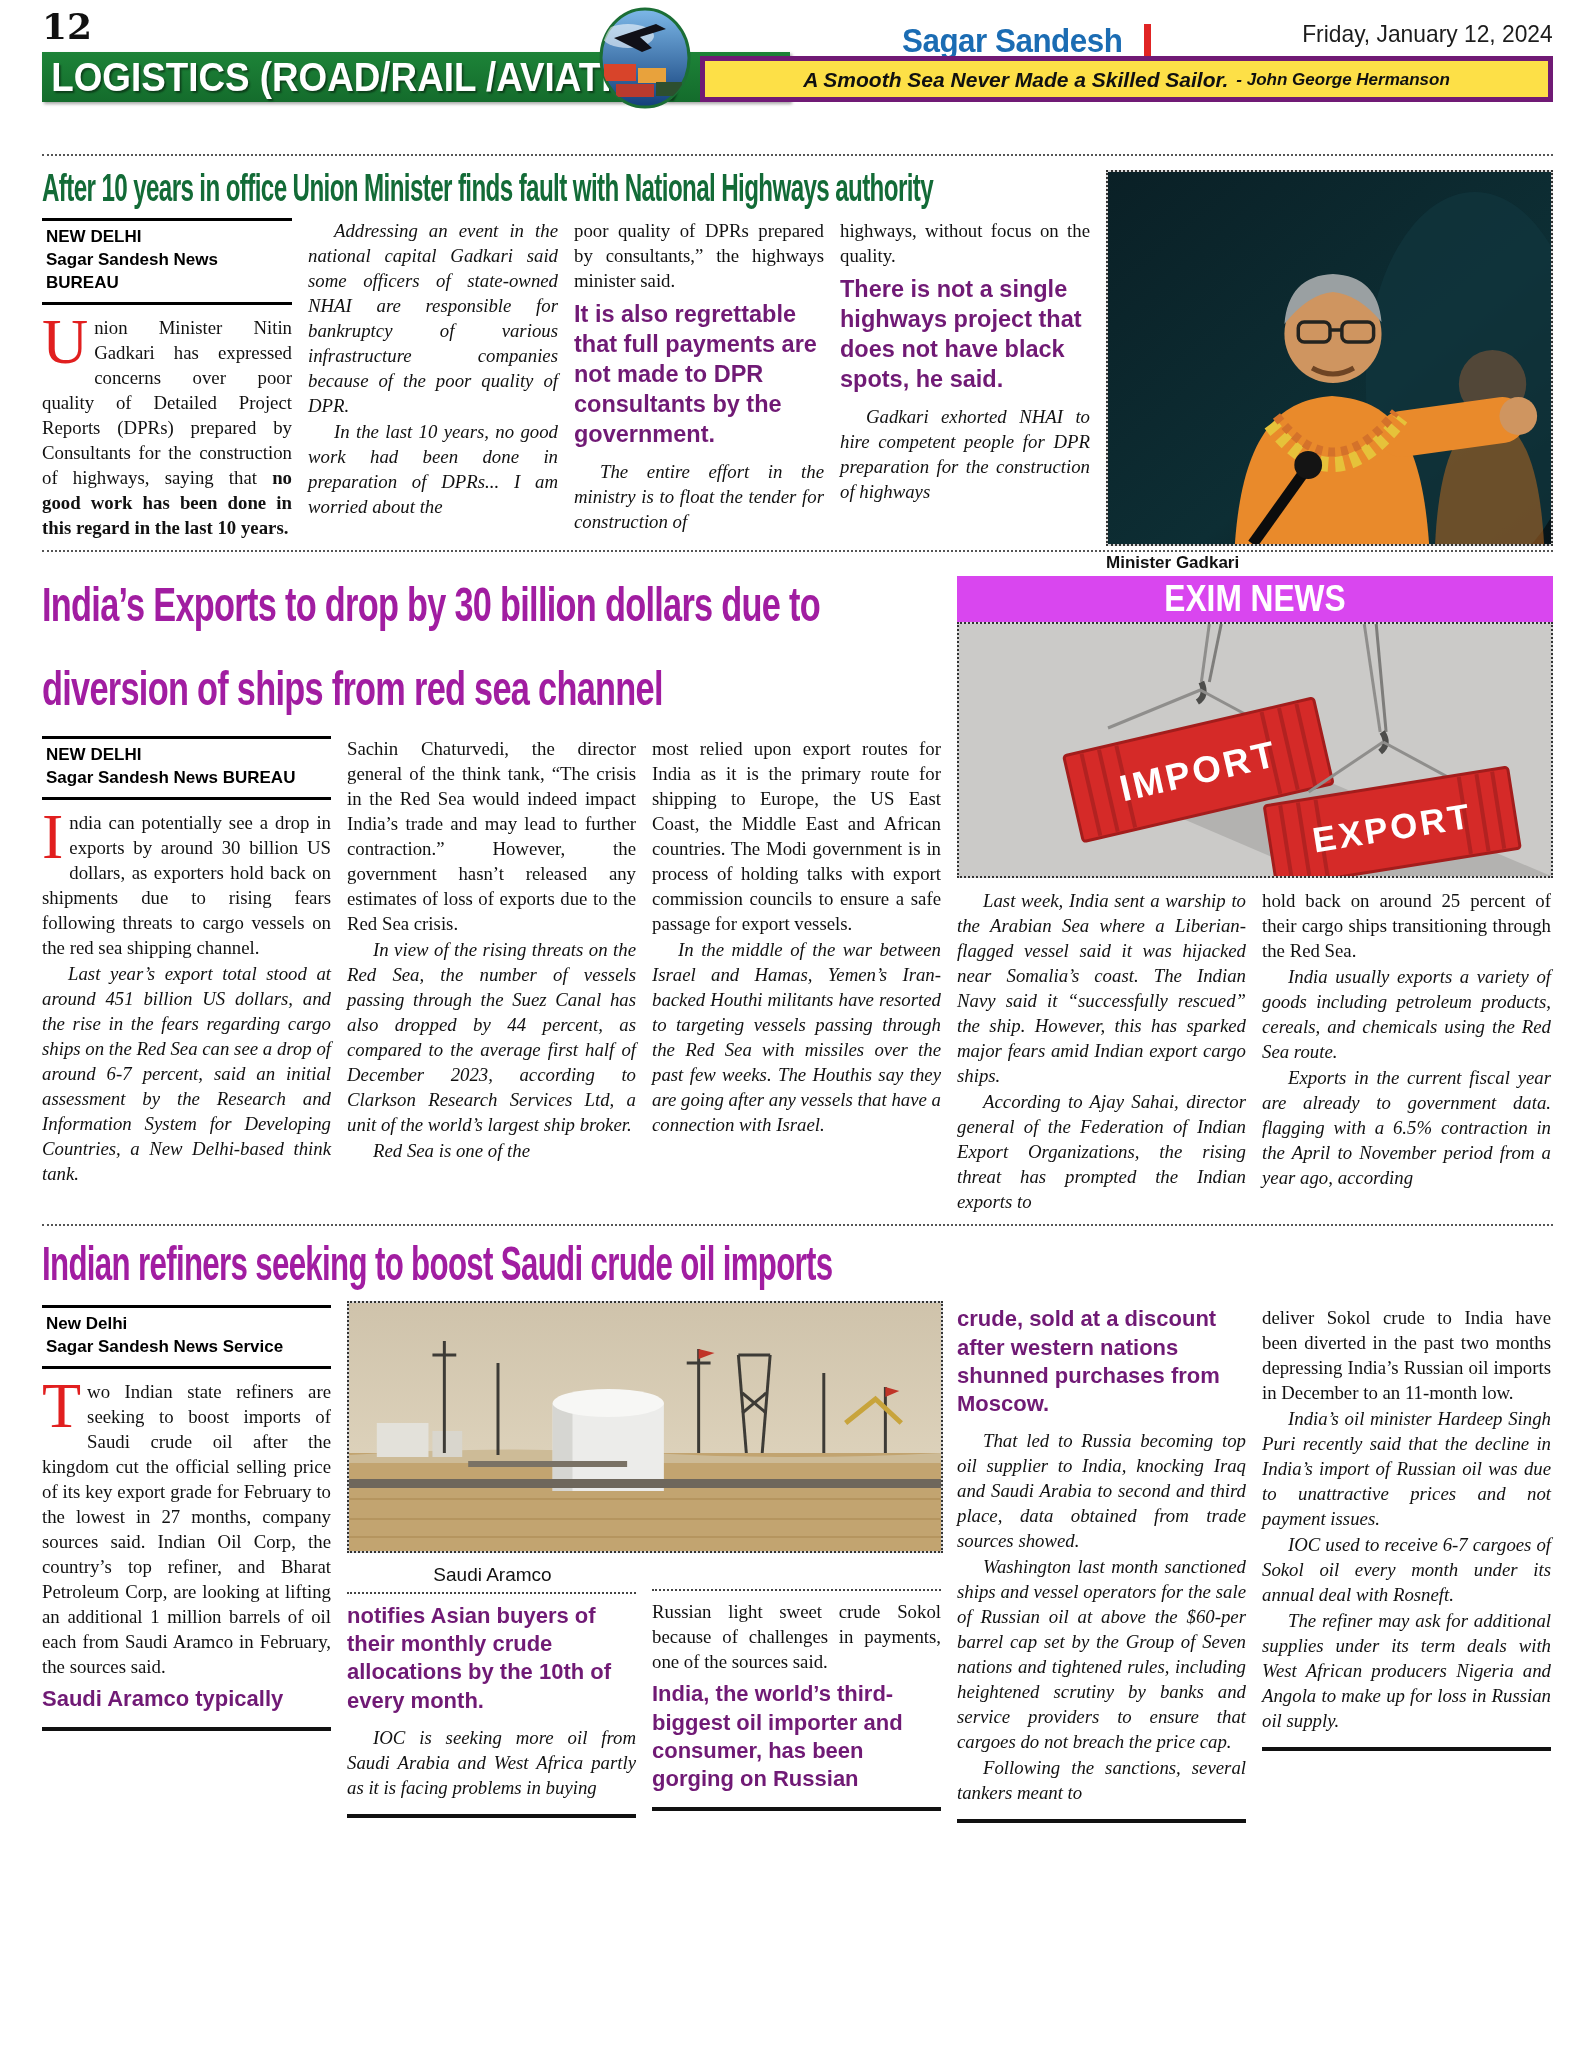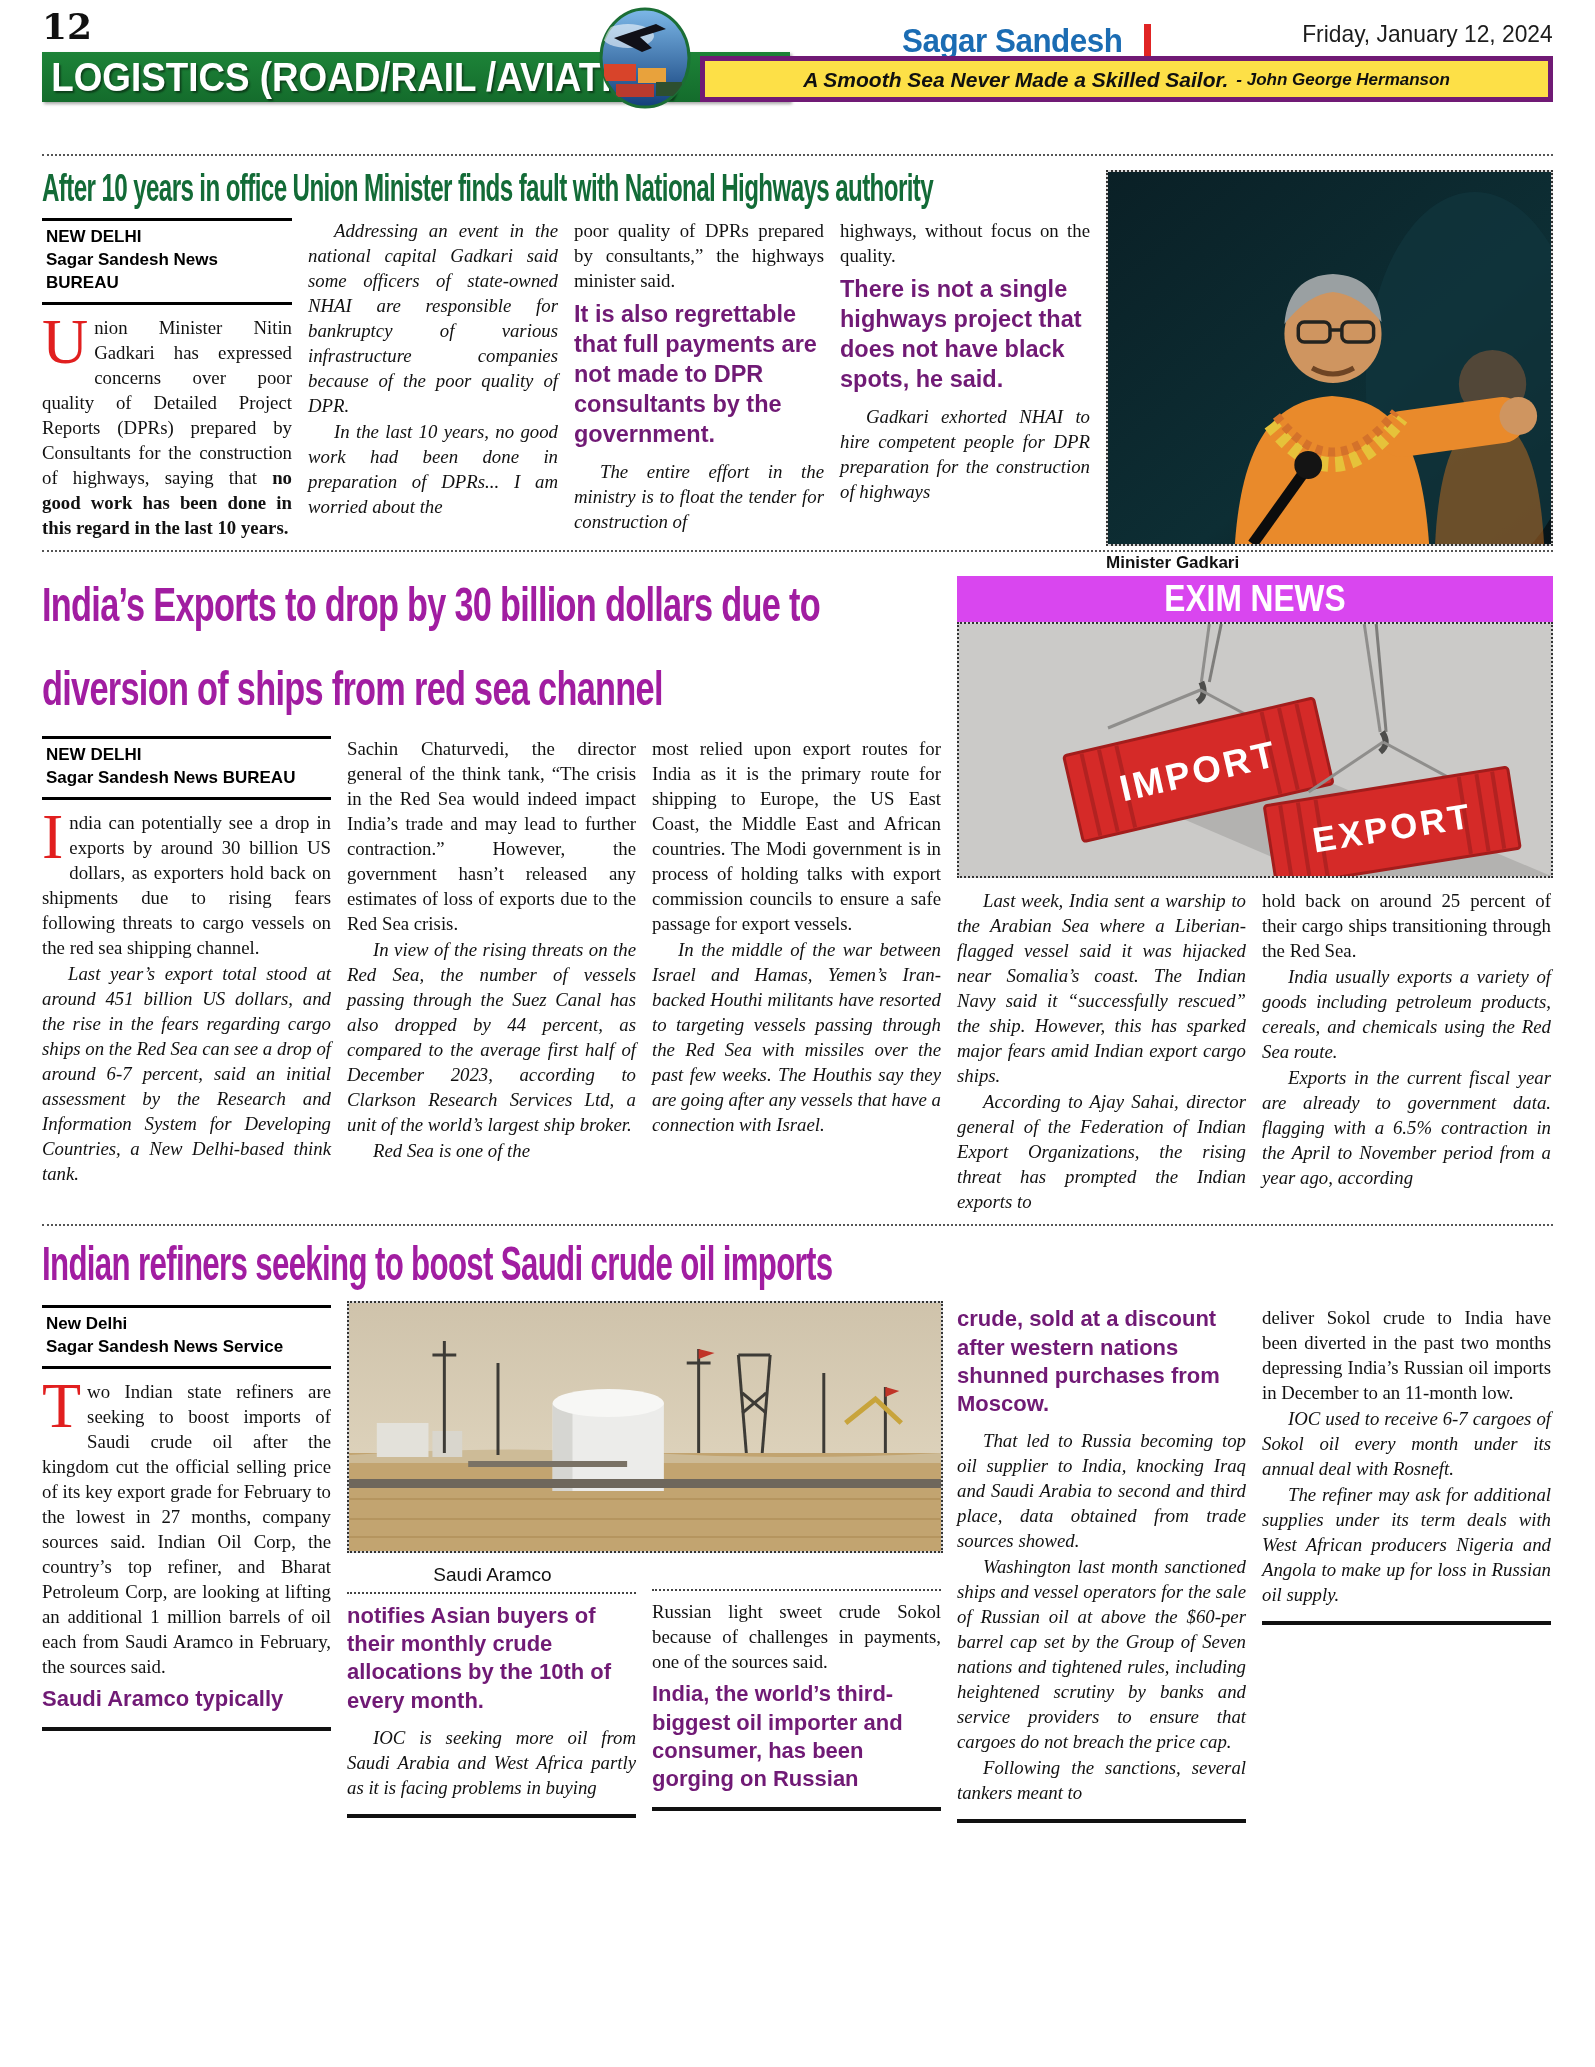--- a/index.html
+++ b/index.html
@@ -360,20 +360,21 @@
       <div class="c5">
         <div class="pullquote" style="margin-top:0">crude, sold at a discount after western nations shunned purchases from Moscow.</div>
         <div class="p ind">That led to Russia becoming top oil supplier to India, knocking Iraq and Saudi Arabia to second and third place, data obtained from trade sources showed.</div>
         <div class="p ind">Washington last month sanctioned ships and vessel operators for the sale of Russian oil at above the $60-per barrel cap set by the Group of Seven nations and tightened rules, including heightened scrutiny by banks and service providers to ensure that cargoes do not breach the price cap.</div>
         <div class="p ind">Following the sanctions, several tankers meant to</div>
         <div class="endrule"></div>
       </div>
 
       <div class="c5">
         <div class="p">deliver Sokol crude to India have been diverted in the past two months depressing India’s Russian oil imports in December to an 11-month low.</div>
+        <div class="p ind">India’s oil minister Hardeep Singh Puri recently said that the decline in India’s import of Russian oil was due to unattractive prices and not payment issues.</div>
         <div class="p ind">IOC used to receive 6-7 cargoes of Sokol oil every month under its annual deal with Rosneft.</div>
         <div class="p ind">The refiner may ask for additional supplies under its term deals with West African producers Nigeria and Angola to make up for loss in Russian oil supply.</div>
         <div class="endrule"></div>
       </div>
     </div>
   </div>
 
 </div>
 
 </body></html>

